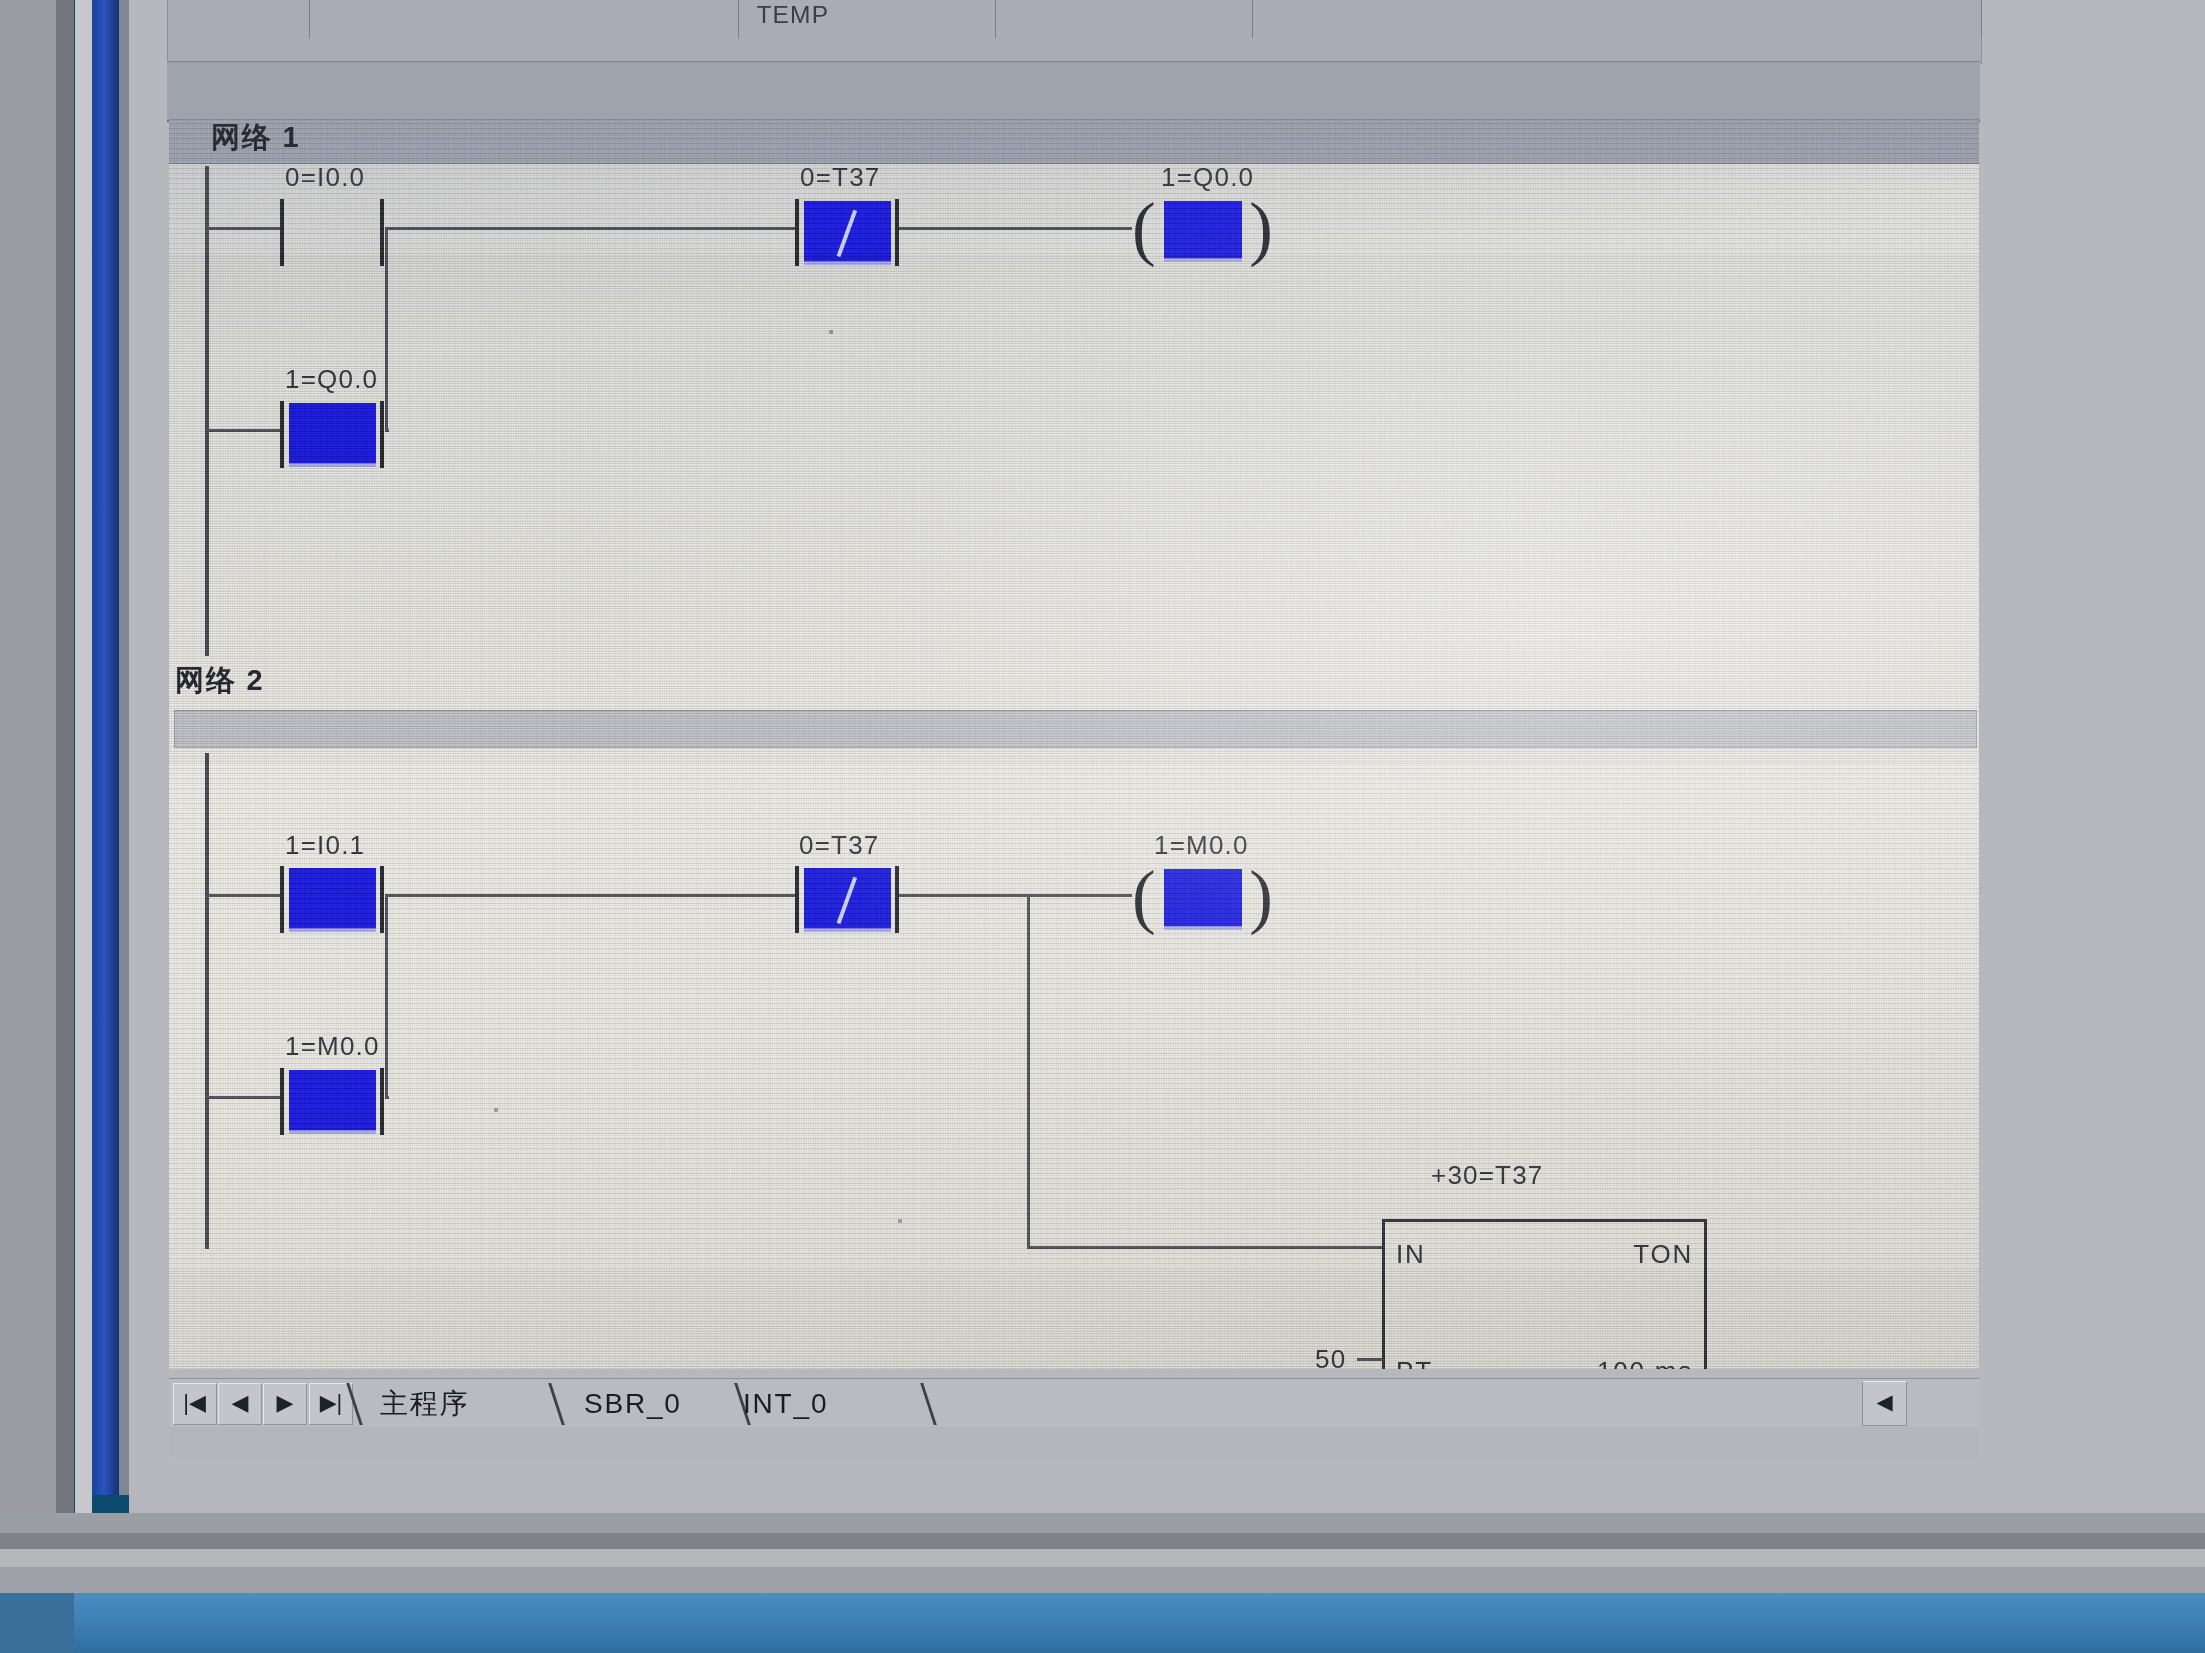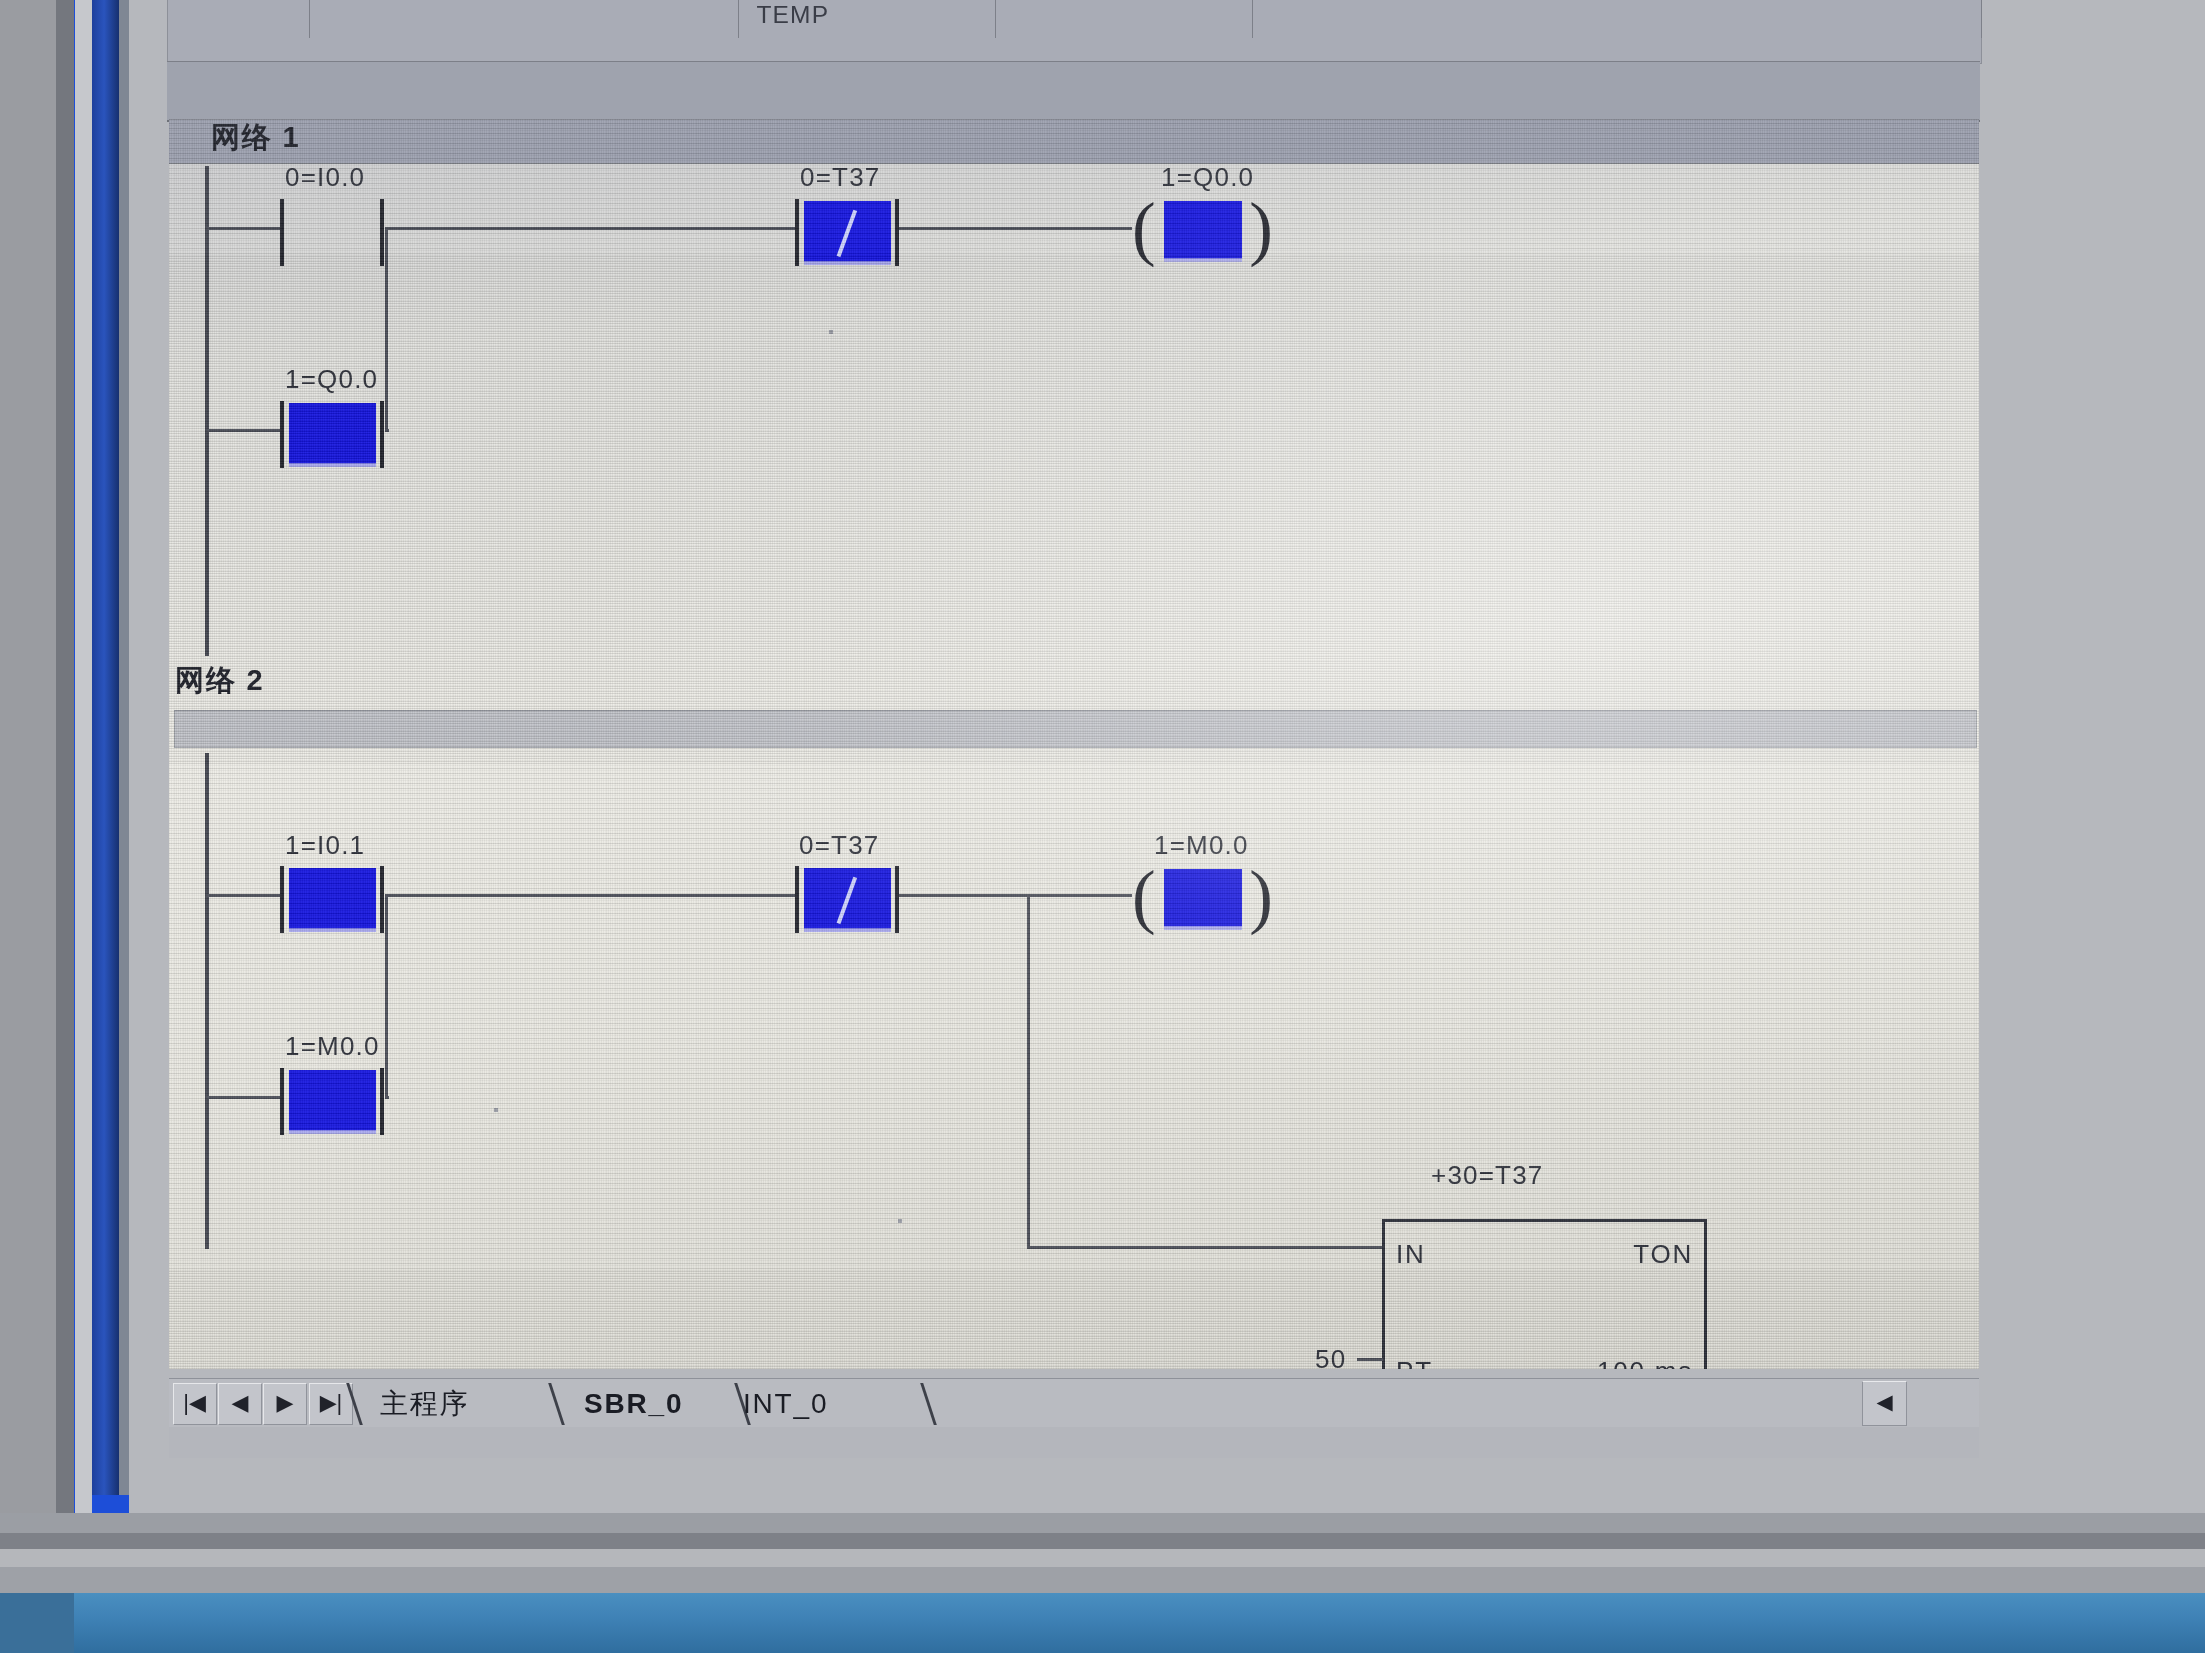--- a/index.html
+++ b/index.html
@@ -1,21 +1,21 @@
 <!DOCTYPE html>
 <html style="font-size:9.8px"><head>
 <meta charset="utf-8">
 <title>STEP7-MicroWIN Ladder</title>
 <style>
   html,body{margin:0;padding:0;background:#000;}
   body{width:2205px;height:1654px;overflow:hidden;font-family:"Liberation Sans",sans-serif;}
 
   
   #photo{position:relative;width:2205px;height:1654px;
-         background:#1d4ed8;overflow:hidden;}
+         background:#0c4a6e;overflow:hidden;}
 
   
   .bezel-left{position:absolute;left:0;top:0;width:56px;height:1519px;background:#9a9ca1;}
   .bezel-left2{position:absolute;left:56px;top:0;width:18.4px;height:1519px;background:#74777e;}
   .bezel-left3{position:absolute;left:75px;top:0;width:17px;height:1513px;background:#c6c8cc;}
 
   
   .win-stripe{position:absolute;left:92px;top:0;width:27px;height:1495px;
               background:linear-gradient(90deg,#1d3f9c 0%,#2a54bd 45%,#16306f 100%);}
   .win-stripe2{position:absolute;left:119px;top:0;width:9.8px;height:1495px;background:#7f8794;}
@@ -276,21 +276,21 @@
     <div class="navbtn" style="left:140px;">
       <span>▶|</span>
     </div>
 
     <div class="tabdiv" style="left:184px;"></div>
     <div class="tabslot" style="left:211px;width:172px;text-align:center;">
       <div class="txt">主程序</div>
     </div>
 
     <div class="tabdiv" style="left:386px;"></div>
-    <div class="tabslot" style="left:415px;width:153px;font-weight:bold;">
+    <div class="tabslot" style="left:415px;width:153px;">
       <div class="txt">SBR_0</div>
     </div>
 
     <div class="tabdiv" style="left:572px;"></div>
     <div class="tabslot" style="left:574px;width:153px;">
       <div class="txt">INT_0</div>
     </div>
     <div class="tabdiv" style="left:758px;"></div>
   </div>
 

